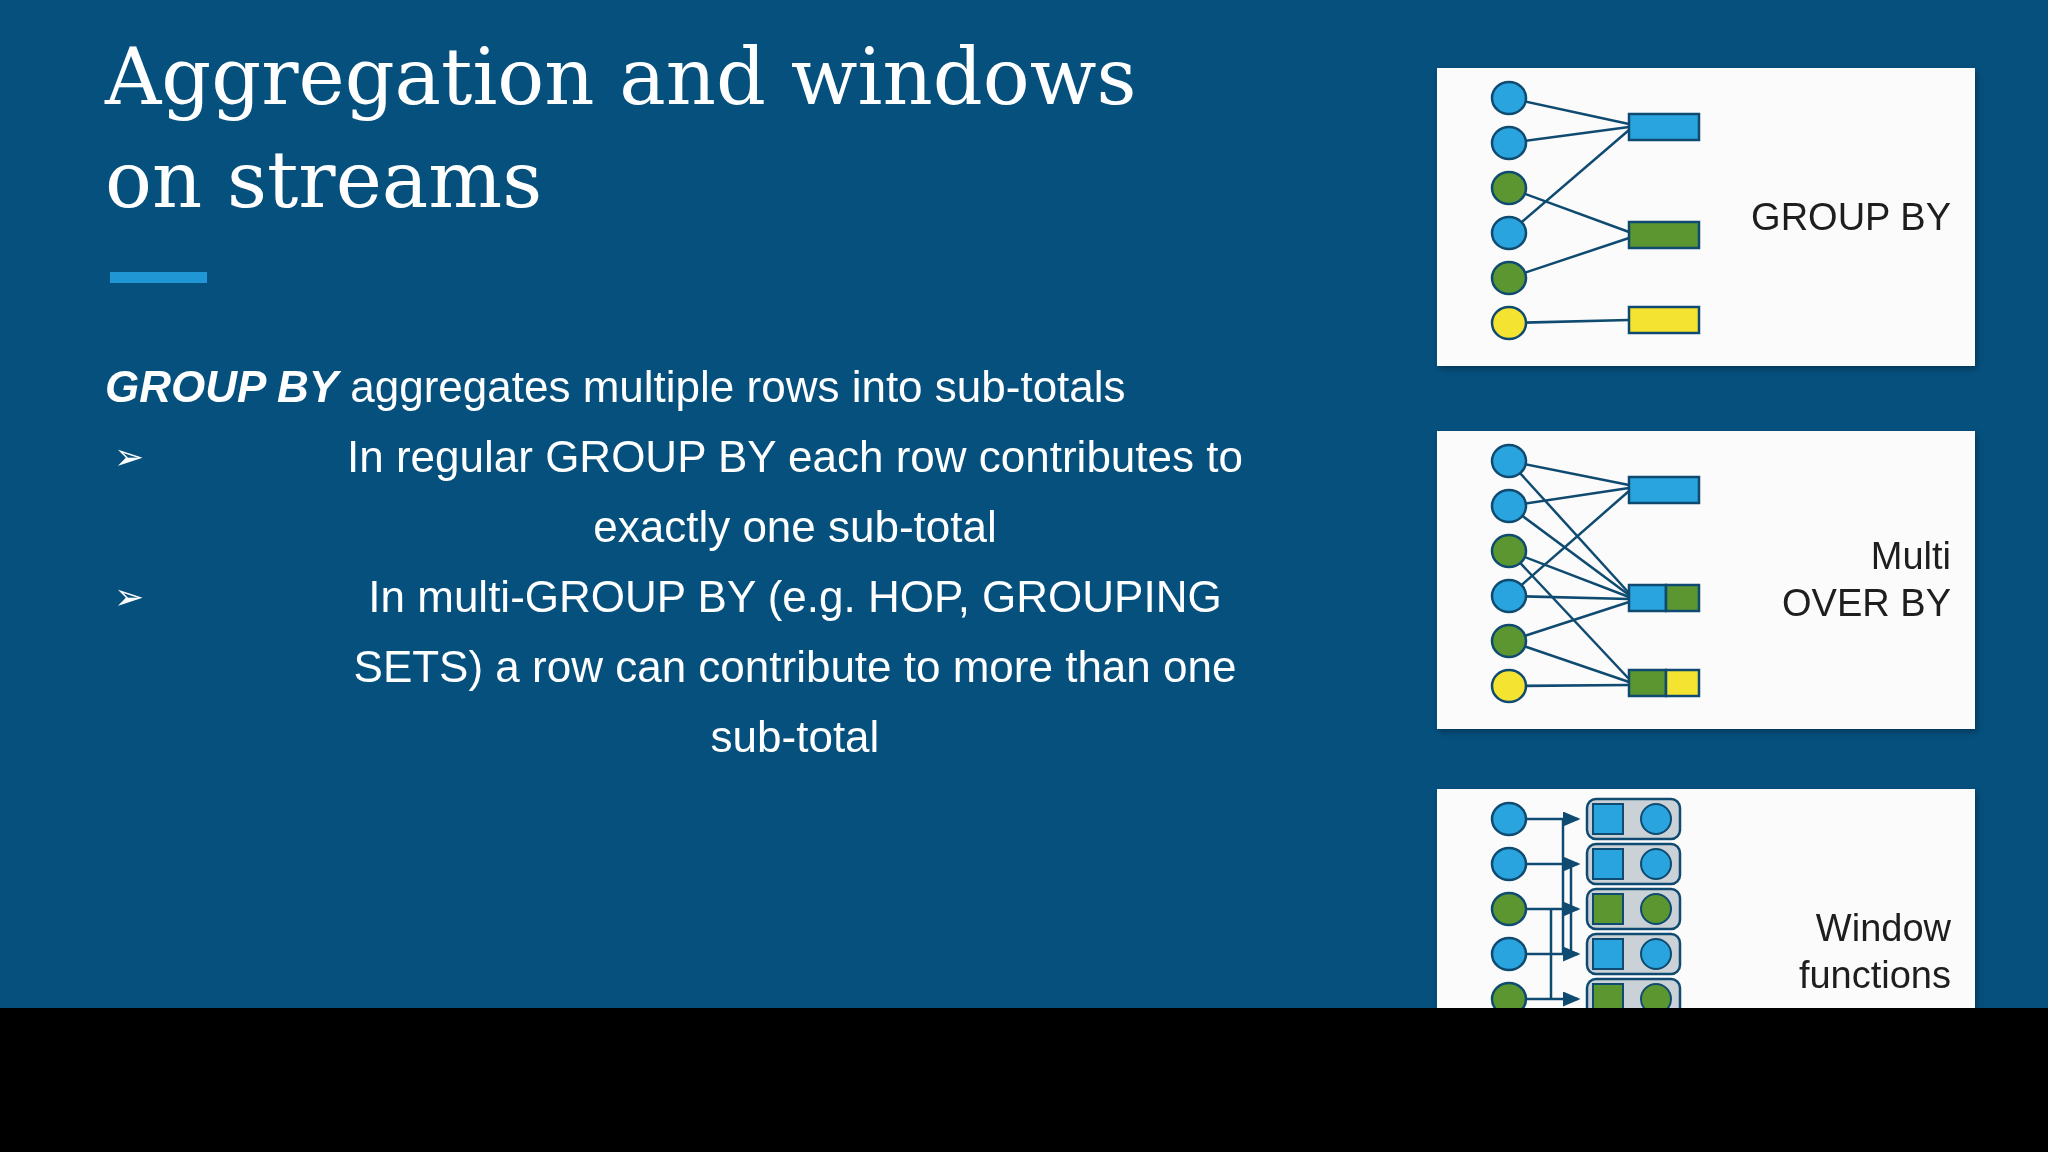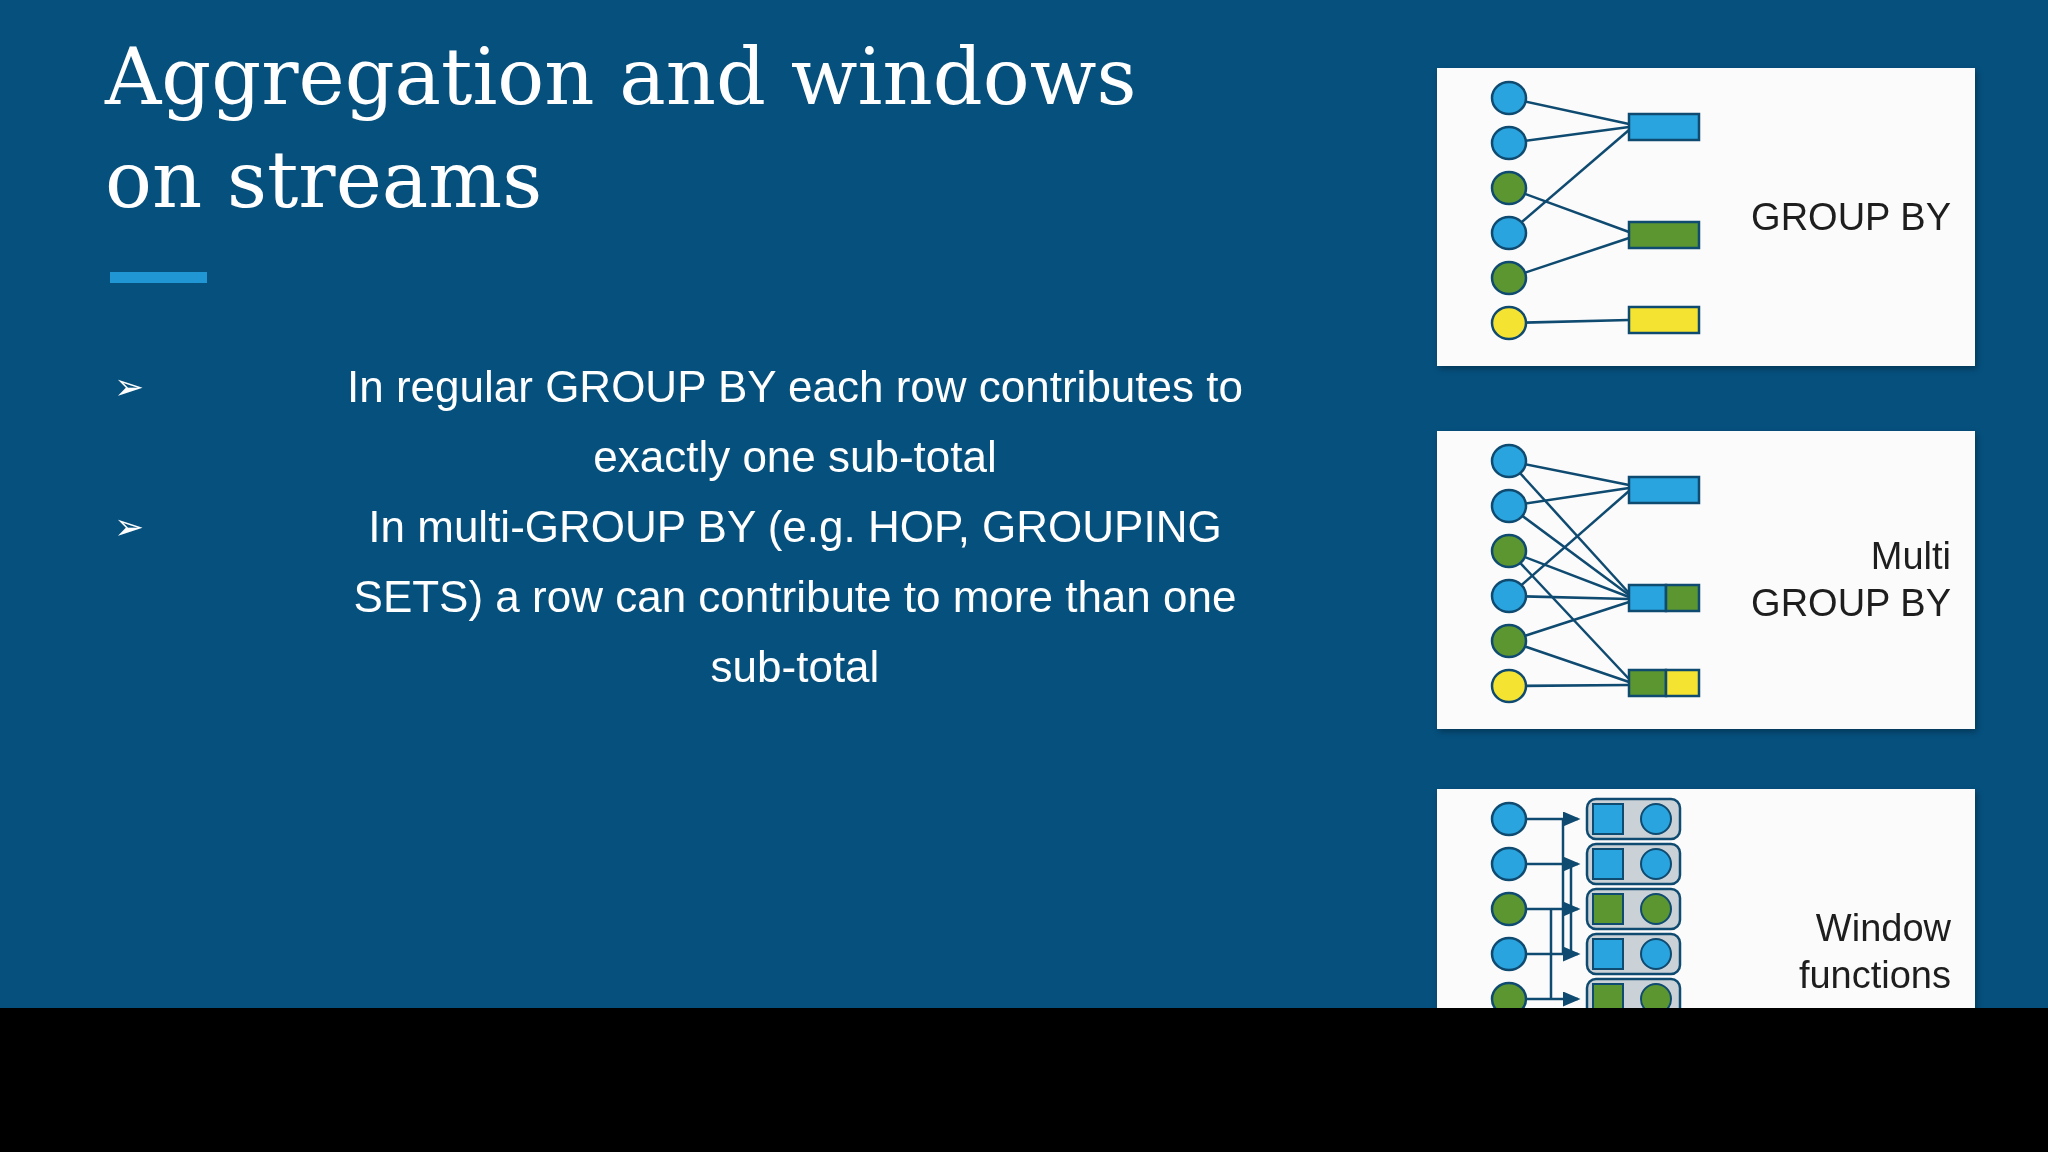--- a/index.html
+++ b/index.html
@@ -49,20 +49,21 @@
 </head>
 <body>
 
 <div class="slide">
 
   <h1 class="title">Aggregation and windows
 on streams</h1>
   <div class="accent-bar"></div>
 
   <div class="body">
+    <p class="para"><span class="lead">GROUP BY</span><span> aggregates multiple rows into sub-totals</span></p>
 
     <div class="bullet">
       <span class="marker">➢</span>
       <div class="btext">In regular GROUP BY each row contributes to
 exactly one sub-total</div>
     </div>
 
     <div class="bullet">
       <span class="marker">➢</span>
       <div class="btext">In multi-GROUP BY (e.g. HOP, GROUPING
@@ -124,21 +125,21 @@
       </g>
       <g style="stroke:var(--outline);stroke-width:2.5">
         <rect x="192" y="46" width="70" height="26" style="fill:var(--blue)"></rect>
         <rect x="192" y="154" width="37" height="26" style="fill:var(--blue)"></rect>
         <rect x="229" y="154" width="33" height="26" style="fill:var(--green)"></rect>
         <rect x="192" y="239" width="37" height="26" style="fill:var(--green)"></rect>
         <rect x="229" y="239" width="33" height="26" style="fill:var(--yellow)"></rect>
       </g>
     </svg>
     <div class="panel-label">Multi
-GROUP BY</div>
+OVER BY</div>
   </div>
 
   <div class="panel panel3">
     <svg width="538" height="298" viewBox="0 0 538 298">
       <defs>
         <marker id="arrowhead" markerWidth="7" markerHeight="6" refX="6" refY="3" orient="auto">
           <path d="M0,0 L7,3 L0,6 z" style="fill:var(--outline)"></path>
         </marker>
       </defs>
       <g style="stroke:var(--outline);stroke-width:2.5;fill:none">

